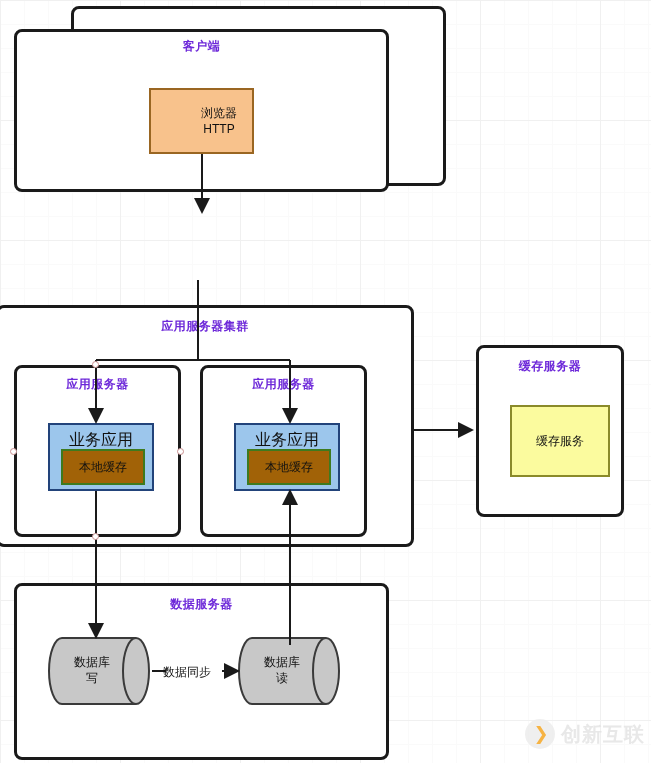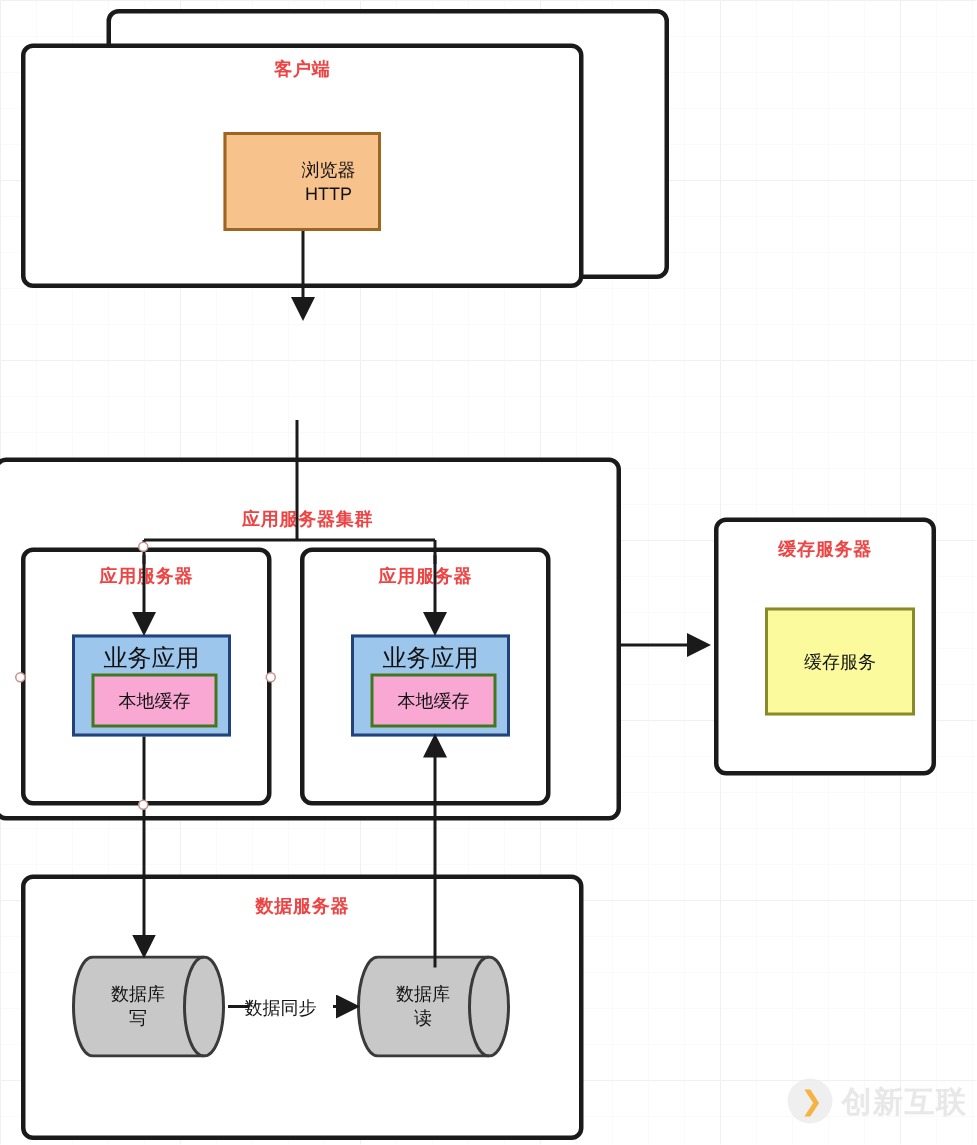--- a/index.html
+++ b/index.html
@@ -32,21 +32,21 @@
     border: 3px solid #1a1a1a;
     border-radius: 8px;
     background: #ffffff;
   }
 
   .group-title {
     position: absolute;
     left: 0;
     right: 0;
     text-align: center;
-    color: #ef4444;
+    color: #6d28d9;
     font-size: 12px;
     font-weight: 700;
     letter-spacing: 0.5px;
     white-space: nowrap;
   }
 
   
   .box {
     border-width: 2px;
     border-style: solid;
@@ -55,21 +55,21 @@
     justify-content: center;
     text-align: center;
     font-size: 12px;
     line-height: 1.35;
     color: #111111;
     white-space: pre-line;
   }
   .box.orange  { background: #f8c28c; border-color: #9a6622; padding-left: 35px; }
   .box.yellow  { background: #fbfb9e; border-color: #8a8a2a; }
   .box.blue    { background: #9cc6ec; border-color: #22437a; }
-  .box.green   { background: #f9a8d4; border-color: #3d7a1f; }
+  .box.green   { background: #a16207; border-color: #3d7a1f; }
 
   .box.blue .label-top {
     position: absolute;
     top: 4px;
     left: 0; right: 0;
     text-align: center;
     font-size: 16px;
   }
 
   
@@ -178,21 +178,21 @@
   <div class="conn" style="left:88px; top:280px; width:220px; height:100px; z-index:4;">
     <svg width="220" height="100" viewBox="0 0 220 100">
       <path d="M110,0 L110,80" stroke="#1a1a1a" stroke-width="2" fill="none"></path>
       <path d="M8,80 L202,80" stroke="#1a1a1a" stroke-width="2" fill="none"></path>
       <path d="M8,80 L8,96" stroke="#1a1a1a" stroke-width="2" fill="none"></path>
       <path d="M202,80 L202,96" stroke="#1a1a1a" stroke-width="2" fill="none"></path>
     </svg>
   </div>
 
   <div class="node group" style="left:-4px; top:305px; width:418px; height:242px; z-index:2;">
-    <div class="group-title" style="top:10px;margin-top:20px;">应用服务器集群</div>
+    <div class="group-title" style="top:10px;">应用服务器集群</div>
   </div>
 
   <div class="node group" style="left:14px; top:365px; width:167px; height:172px; z-index:3;">
     <div class="group-title" style="top:8px;">应用服务器</div>
   </div>
 
   <div class="node box blue" style="left:48px; top:423px; width:106px; height:68px; z-index:5; position:absolute; display:block;">
     <div class="label-top">业务应用</div>
     <div class="box green" style="position:absolute; left:11px; top:24px; width:84px; height:36px; box-sizing:border-box;">本地缓存</div>
   </div>

